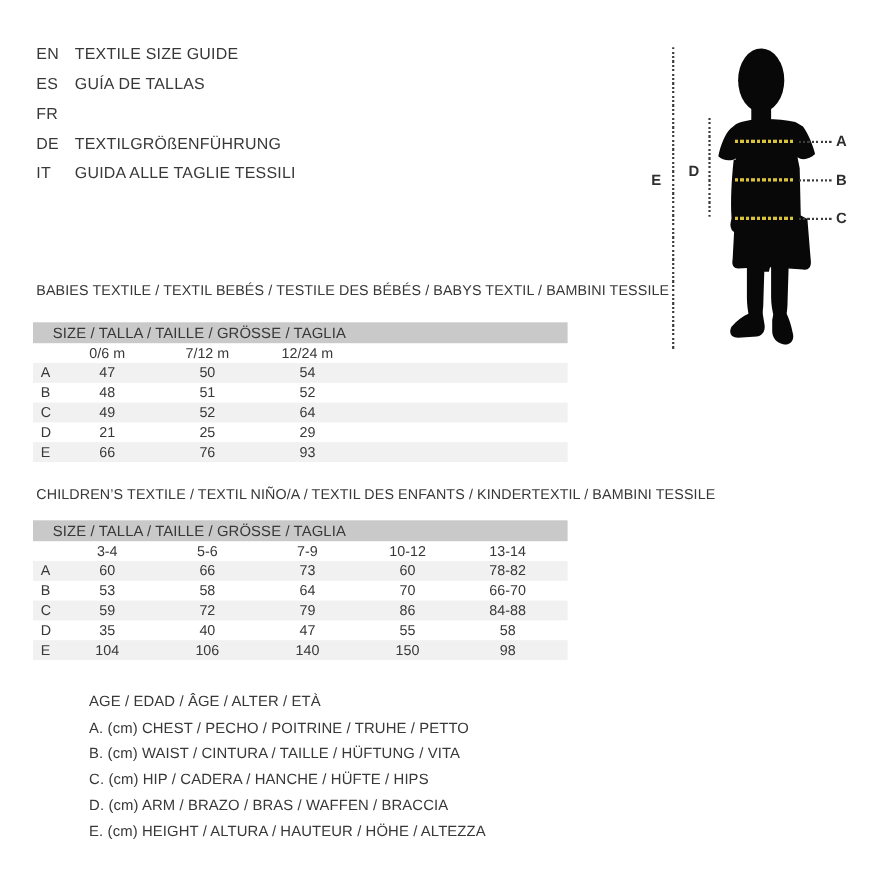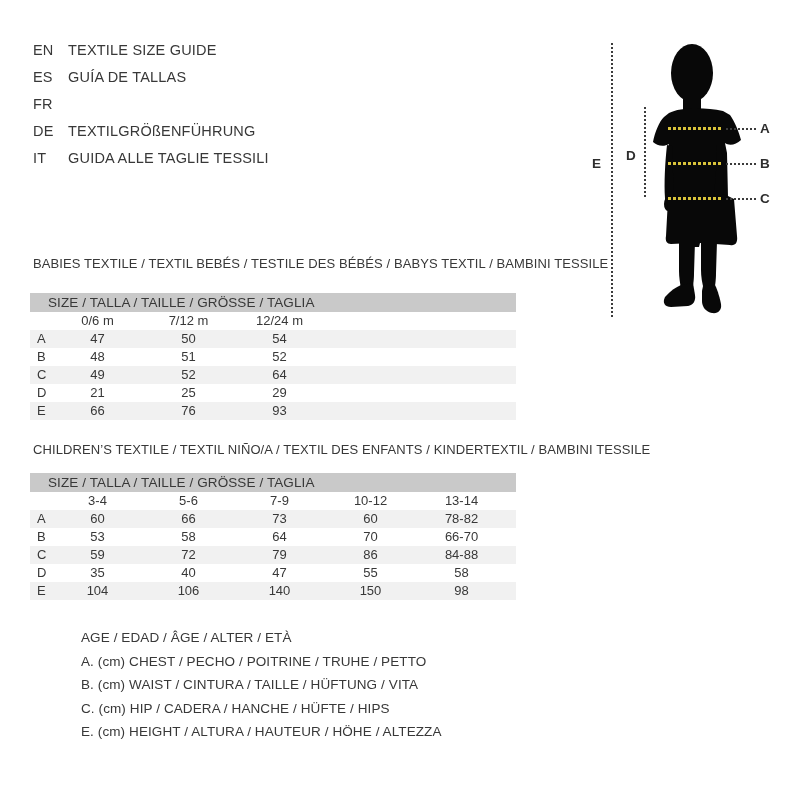--- a/index.html
+++ b/index.html
@@ -214,16 +214,17 @@
       <span class="t-cell">150</span>
       <span class="t-cell">98</span>
     </div>
   </div>
 
   <div class="legend">
     <div>AGE / EDAD / ÂGE / ALTER / ETÀ</div>
     <div>A. (cm) CHEST / PECHO / POITRINE / TRUHE / PETTO</div>
     <div>B. (cm) WAIST / CINTURA / TAILLE / HÜFTUNG / VITA</div>
     <div>C. (cm) HIP / CADERA / HANCHE / HÜFTE / HIPS</div>
+    <div>D. (cm) ARM / BRAZO / BRAS / WAFFEN / BRACCIA</div>
     <div>E. (cm) HEIGHT / ALTURA / HAUTEUR / HÖHE / ALTEZZA</div>
   </div>
 
 </div>
 
 </body></html>

